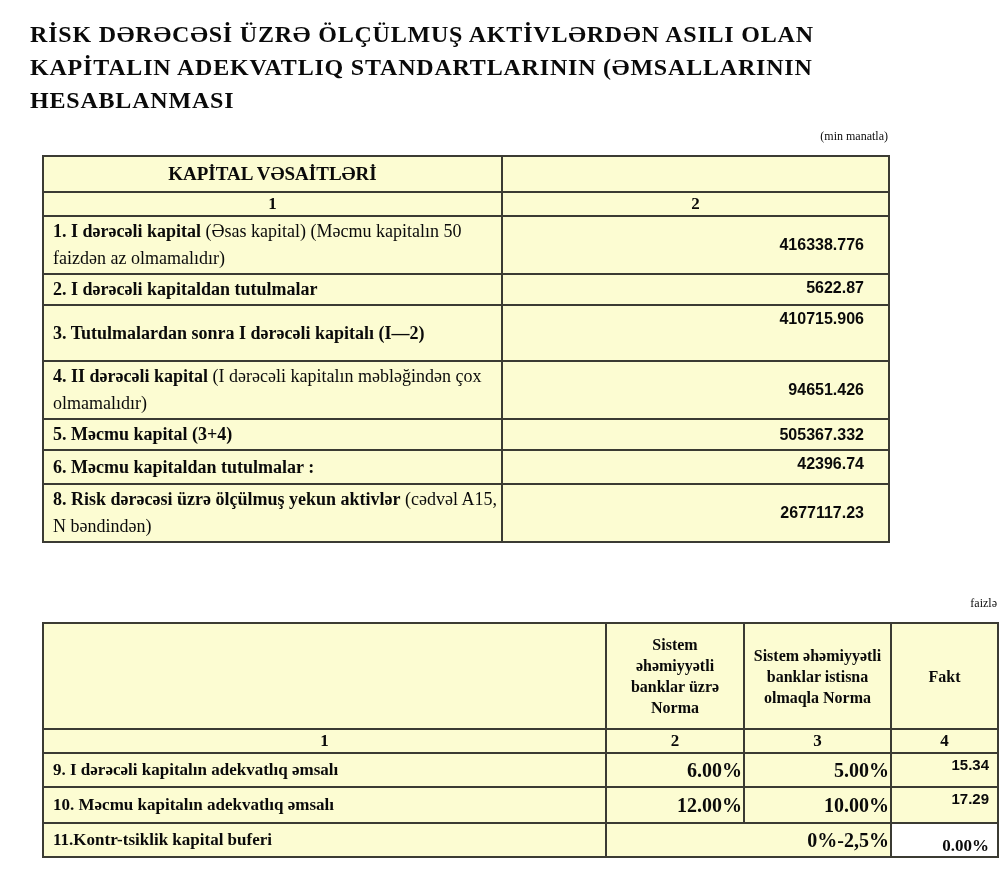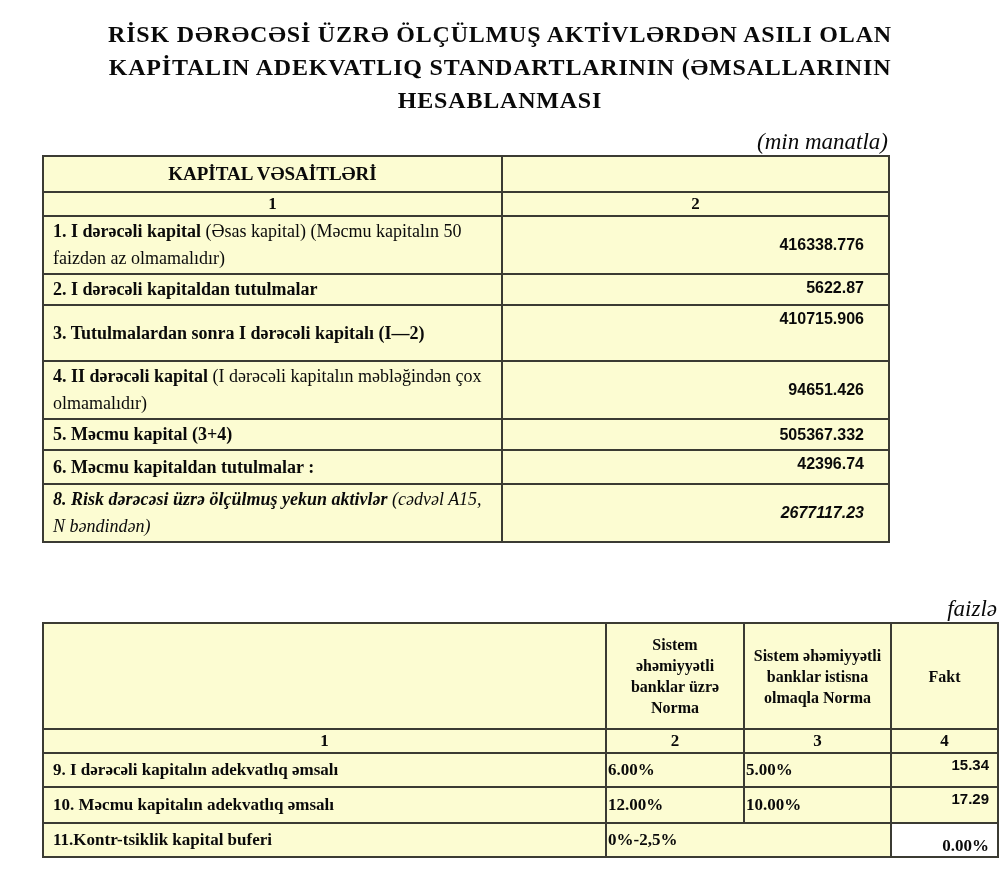--- a/index.html
+++ b/index.html
@@ -14,35 +14,33 @@
     font-family: "Liberation Serif", serif;
     color: #0a0a0a;
   }
 
   
   .title-block {
     position: absolute;
     top: 18px;
     left: 30px;
     width: 940px;
-    text-align: center;
   }
   .title-line {
     font-size: 24px;
     font-weight: bold;
     line-height: 33px;
     letter-spacing: 0.8px;
     white-space: nowrap;
   }
 
   
   .unit-note {
     position: absolute;
-    font-style: italic;
-    font-size: 23px;
+    font-size: 12px;
     text-align: right;
   }
   .unit-note.min-manatla { top: 129px; left: 42px; width: 846px; }
   .unit-note.faizle      { top: 596px; left: 42px; width: 955px; }
 
   
   table {
     border-collapse: collapse;
     table-layout: fixed;
     position: absolute;
@@ -93,21 +91,21 @@
   }
   #table1 .value-cell.v-top { vertical-align: top; padding-top: 4px; }
 
   #table1 .r1 { height: 58px; }
   #table1 .r2 { height: 30px; }
   #table1 .r3 { height: 56px; }
   #table1 .r4 { height: 52px; margin-left: 40px; }
   #table1 .r5 { height: 22px; }
   #table1 .r6 { height: 34px; }
   #table1 .r7 { height: 36px; }
-  #table1 .r8 { height: 56px; font-style: italic; }
+  #table1 .r8 { height: 56px; }
 
   
   #table2 { top: 622px; left: 42px; width: 955px; }
   #table2 .c1 { width: 563px; }
   #table2 .c2 { width: 138px; }
   #table2 .c3 { width: 147px; }
   #table2 .c4 { width: 107px; }
 
   #table2 .head-cell {
     font-size: 16px;
@@ -121,23 +119,23 @@
   #table2 .row-num { height: 18px; }
 
   #table2 .label-cell {
     font-size: 17px;
     font-weight: bold;
     text-align: left;
     vertical-align: middle;
     padding-left: 9px;
   }
   #table2 .pct-cell {
-    font-size: 17px;
-    font-weight: bold;
-    text-align: left;
+    font-size: 20px;
+    font-weight: bold;
+    text-align: right;
     vertical-align: middle;
   }
   #table2 .fakt-cell {
     font-family: "Liberation Sans", sans-serif;
     font-size: 15px;
     font-weight: bold;
     text-align: right;
     vertical-align: top;
     padding: 2px 8px 0 0;
   }

